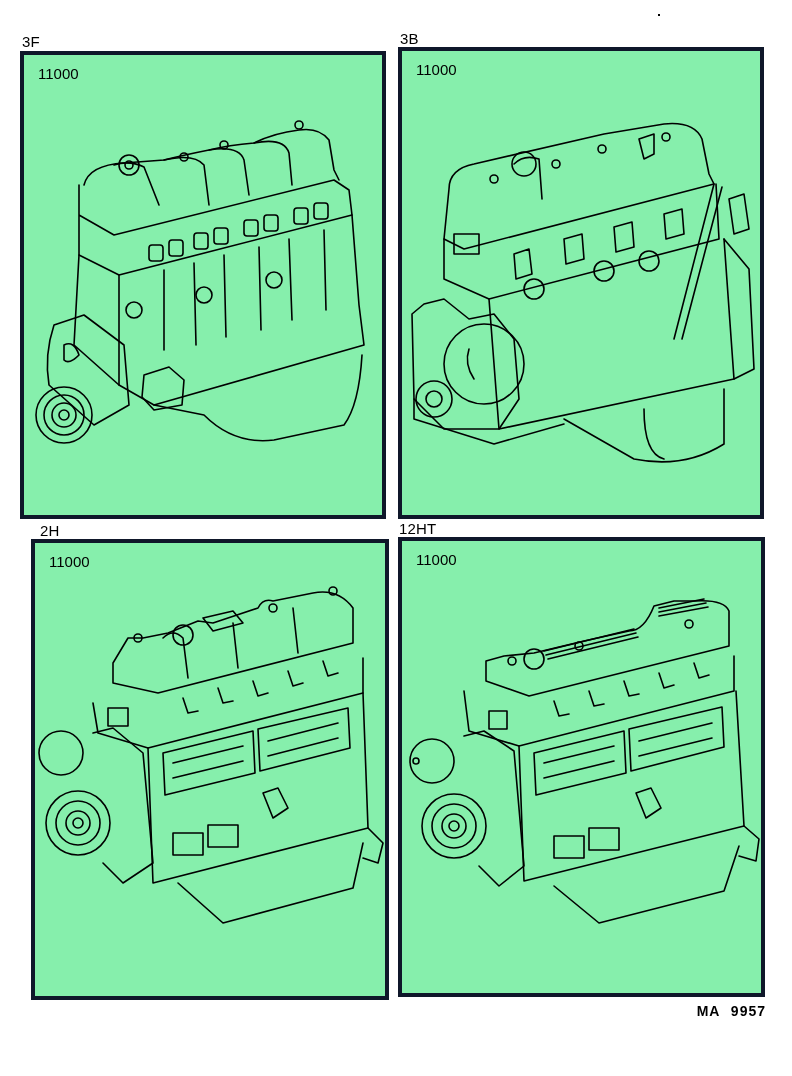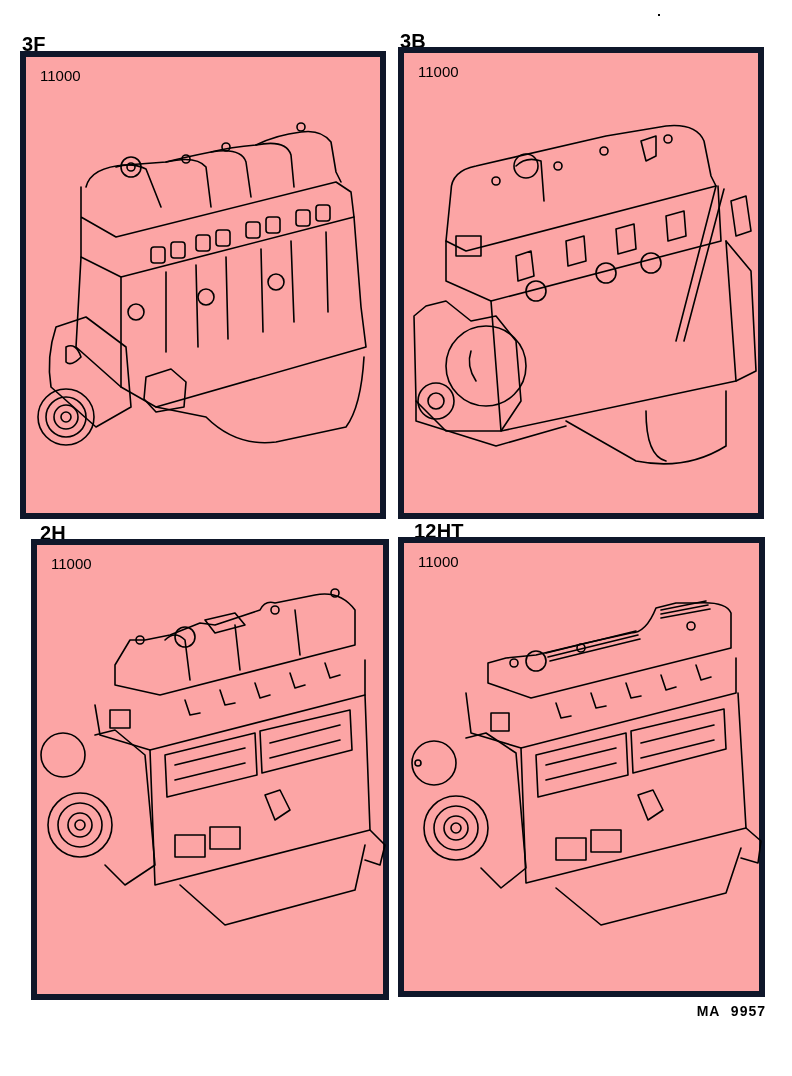--- a/index.html
+++ b/index.html
@@ -1,19 +1,19 @@
 <!DOCTYPE html>
 <html><head>
 <meta charset="utf-8">
 <style>
   html, body { margin:0; padding:0; background:#ffffff; }
   body { width:792px; height:1076px; position:relative; overflow:hidden;
          font-family:"Liberation Sans", sans-serif; color:#000; }
-  .model-label { position:absolute; font-size:20px; font-weight:bold; letter-spacing:0.2px; }
-  .panel { position:absolute; border:6px solid #0f172a; box-sizing:border-box; background:#fca5a5; }
+  .model-label { position:absolute; font-size:15px; font-weight:normal; letter-spacing:0.2px; }
+  .panel { position:absolute; border:4px solid #0f172a; box-sizing:border-box; background:#86efac; }
   .part-no { position:absolute; left:14px; top:10px; font-size:15px; }
   .engine { position:absolute; }
   .engine svg { width:100%; height:100%; }
   .engine svg * { fill:none; stroke:#000; stroke-width:1.6; stroke-linejoin:round; stroke-linecap:round; }
   .ref-code { position:absolute; right:26px; top:1003px; font-size:14px; font-weight:bold; letter-spacing:1px; word-spacing:6px; }
   .speck { position:absolute; left:658px; top:14px; width:2px; height:2px; background:#000; }
 </style>
 </head>
 <body>
 
@@ -167,21 +167,21 @@
       <circle cx="28" cy="170" r="22"></circle>
       <circle cx="45" cy="240" r="32"></circle>
         <circle cx="45" cy="240" r="22"></circle>
         <circle cx="45" cy="240" r="12"></circle>
         <circle cx="45" cy="240" r="5"></circle>
       <path d="M60 150 L80 145 L110 170 L120 280 L90 300 L70 280"></path>
     </svg>
   </div>
 </div>
 
-<div class="model-label" style="left:414px;top:520px;text-align:right;">12HT</div>
+<div class="model-label" style="left:399px;top:520px;text-align:right;">12HT</div>
 <div class="panel" style="left:398px;top:537px;width:367px;height:460px;">
   <div class="part-no">11000</div>
   <div class="engine" style="left:2px;top:40px;width:360px;height:365px;">
     <svg viewBox="0 0 360 365">
 
       <path d="M82 80 L82 100 L125 115 L325 65 L325 30 Q320 18 290 20 L270 20 L250 25 Q240 50 225 50 L180 60 L130 72 L100 75 Z"></path>
       <g>
           <path d="M140 70 L230 48"></path>
           <path d="M142 74 L232 52"></path>
           <path d="M144 78 L234 56"></path>

